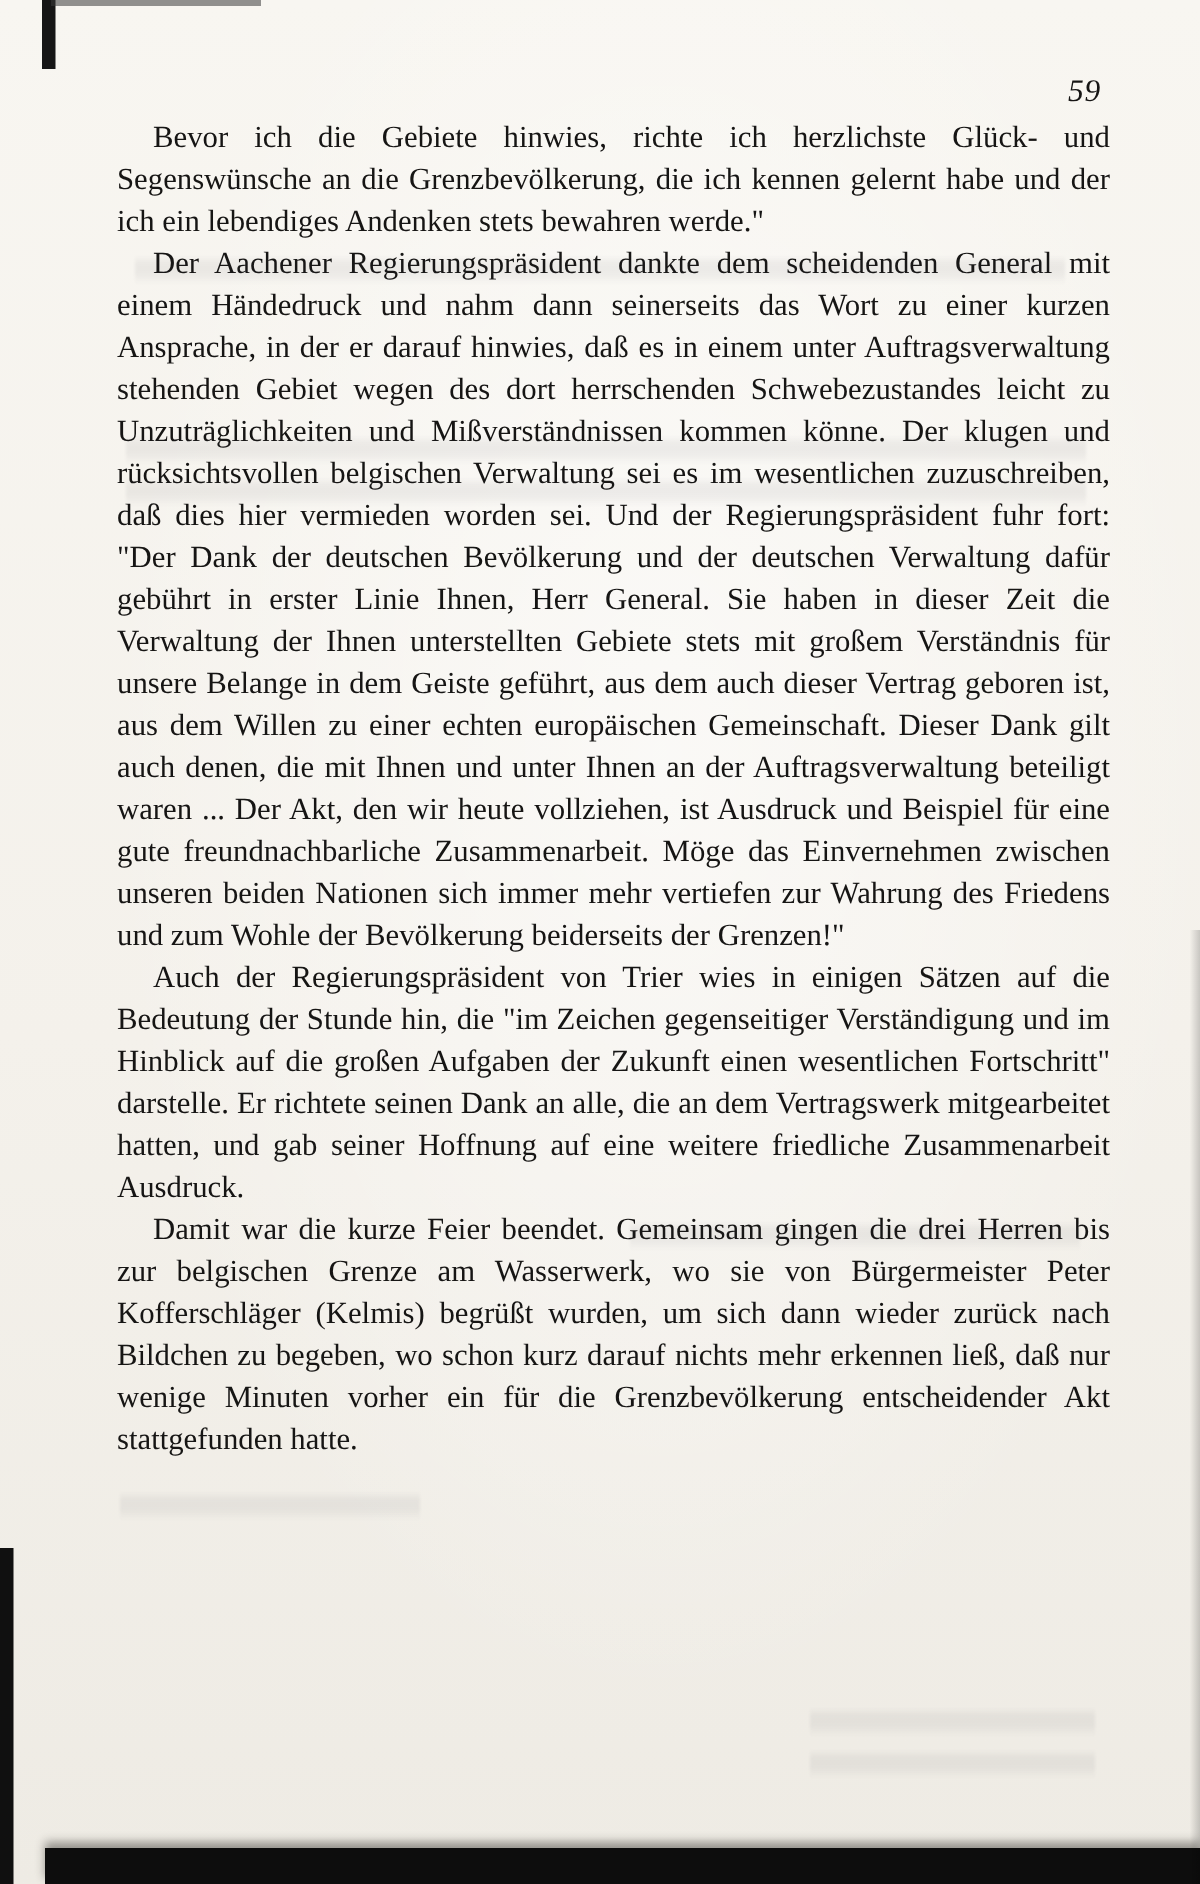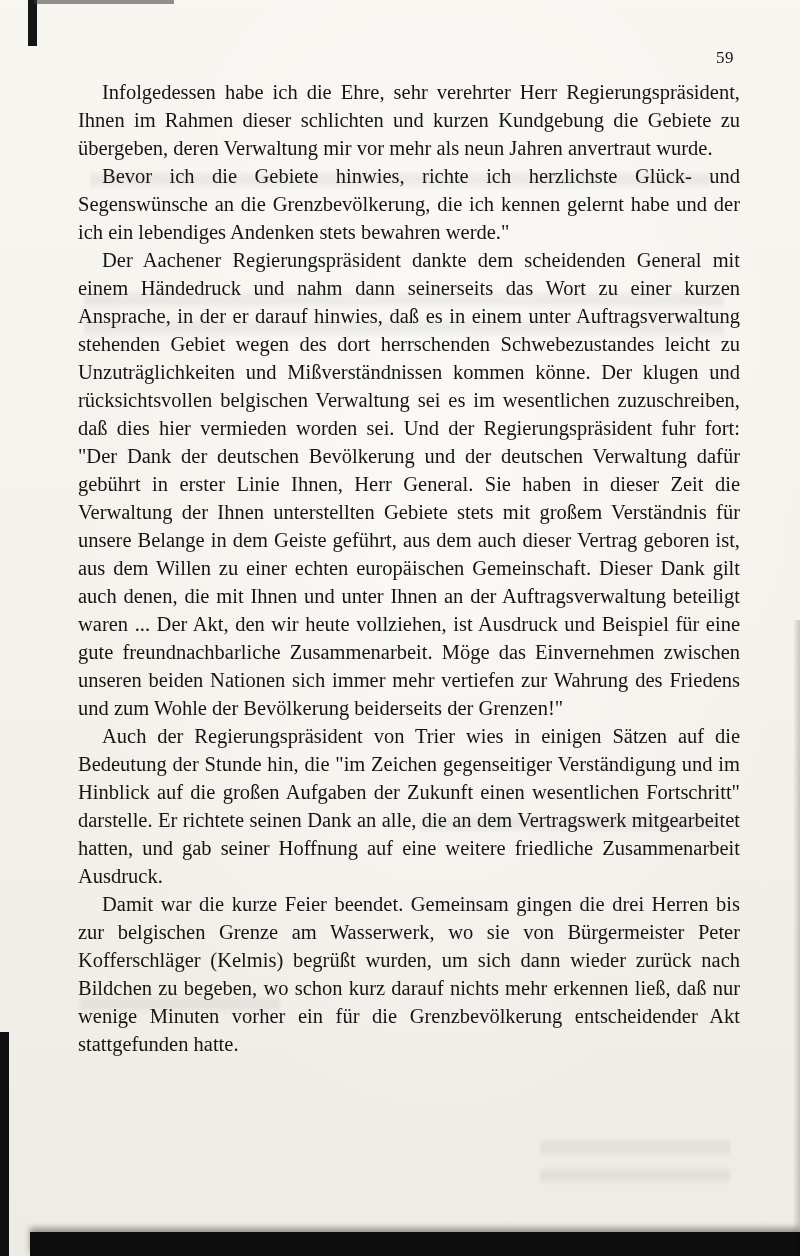--- a/index.html
+++ b/index.html
@@ -16,22 +16,23 @@
     background:
       radial-gradient(ellipse at 55% 40%, rgba(255,255,255,0.55) 0%, rgba(255,255,255,0) 60%),
       linear-gradient(180deg, #f8f6f1 0%, #f4f1eb 55%, #eeebe4 100%);
     font-family: "Liberation Serif", "DejaVu Serif", serif;
     color: #161514;
   }
   .page-number {
     position: absolute;
     top: 48px;
     right: 66px;
-    font-size: 17px;
+    font-size: 21px;
     letter-spacing: 0.5px;
+    font-style: italic;
   }
   .text-block {
     position: absolute;
     top: 78px;
     left: 78px;
     width: 662px;
     font-size: 20.5px;
     line-height: 28px;
     text-align: justify;
     hyphens: auto;
@@ -105,21 +106,20 @@
   .ghost-e { left: 540px; top: 1130px; width: 190px; height: 56px; }
 </style>
 </head>
 <body>
 
 <div class="page">
 
   <div class="page-number">59</div>
 
   <div class="text-block">
-    <p class="para">Infolgedessen habe ich die Ehre, sehr verehrter Herr Regierungspräsident, Ihnen im Rahmen dieser schlichten und kurzen Kundgebung die Gebiete zu übergeben, deren Verwaltung mir vor mehr als neun Jahren anvertraut wurde.</p>
     <p class="para">Bevor ich die Gebiete hinwies, richte ich herzlichste Glück- und Segenswünsche an die Grenzbevölkerung, die ich kennen gelernt habe und der ich ein lebendiges Andenken stets bewahren werde."</p>
     <p class="para gap-before">Der Aachener Regierungspräsident dankte dem scheidenden General mit einem Händedruck und nahm dann seinerseits das Wort zu einer kurzen Ansprache, in der er darauf hinwies, daß es in einem unter Auftragsverwaltung stehenden Gebiet wegen des dort herrschenden Schwebezustandes leicht zu Unzuträglichkeiten und Mißverständnissen kommen könne. Der klugen und rücksichtsvollen belgischen Verwaltung sei es im wesentlichen zuzuschreiben, daß dies hier vermieden worden sei. Und der Regierungspräsident fuhr fort: "Der Dank der deutschen Bevölkerung und der deutschen Verwaltung dafür gebührt in erster Linie Ihnen, Herr General. Sie haben in dieser Zeit die Verwaltung der Ihnen unterstellten Gebiete stets mit großem Verständnis für unsere Belange in dem Geiste geführt, aus dem auch dieser Vertrag geboren ist, aus dem Willen zu einer echten europäischen Gemeinschaft. Dieser Dank gilt auch denen, die mit Ihnen und unter Ihnen an der Auftragsverwaltung beteiligt waren ... Der Akt, den wir heute vollziehen, ist Ausdruck und Beispiel für eine gute freundnachbarliche Zusammenarbeit. Möge das Einvernehmen zwischen unseren beiden Nationen sich immer mehr vertiefen zur Wahrung des Friedens und zum Wohle der Bevölkerung beiderseits der Grenzen!"</p>
     <p class="para">Auch der Regierungspräsident von Trier wies in einigen Sätzen auf die Bedeutung der Stunde hin, die "im Zeichen gegenseitiger Verständigung und im Hinblick auf die großen Aufgaben der Zukunft einen wesentlichen Fortschritt" darstelle. Er richtete seinen Dank an alle, die an dem Vertragswerk mitgearbeitet hatten, und gab seiner Hoffnung auf eine weitere friedliche Zusammenarbeit Ausdruck.</p>
     <p class="para">Damit war die kurze Feier beendet. Gemeinsam gingen die drei Herren bis zur belgischen Grenze am Wasserwerk, wo sie von Bürgermeister Peter Kofferschläger (Kelmis) begrüßt wurden, um sich dann wieder zurück nach Bildchen zu begeben, wo schon kurz darauf nichts mehr erkennen ließ, daß nur wenige Minuten vorher ein für die Grenzbevölkerung entscheidender Akt stattgefunden hatte.</p>
   </div>
 
   <div class="artifact edge-top-corner"></div>
   <div class="artifact edge-top-line"></div>
   <div class="artifact edge-left"></div>
   <div class="artifact edge-bottom"></div>

